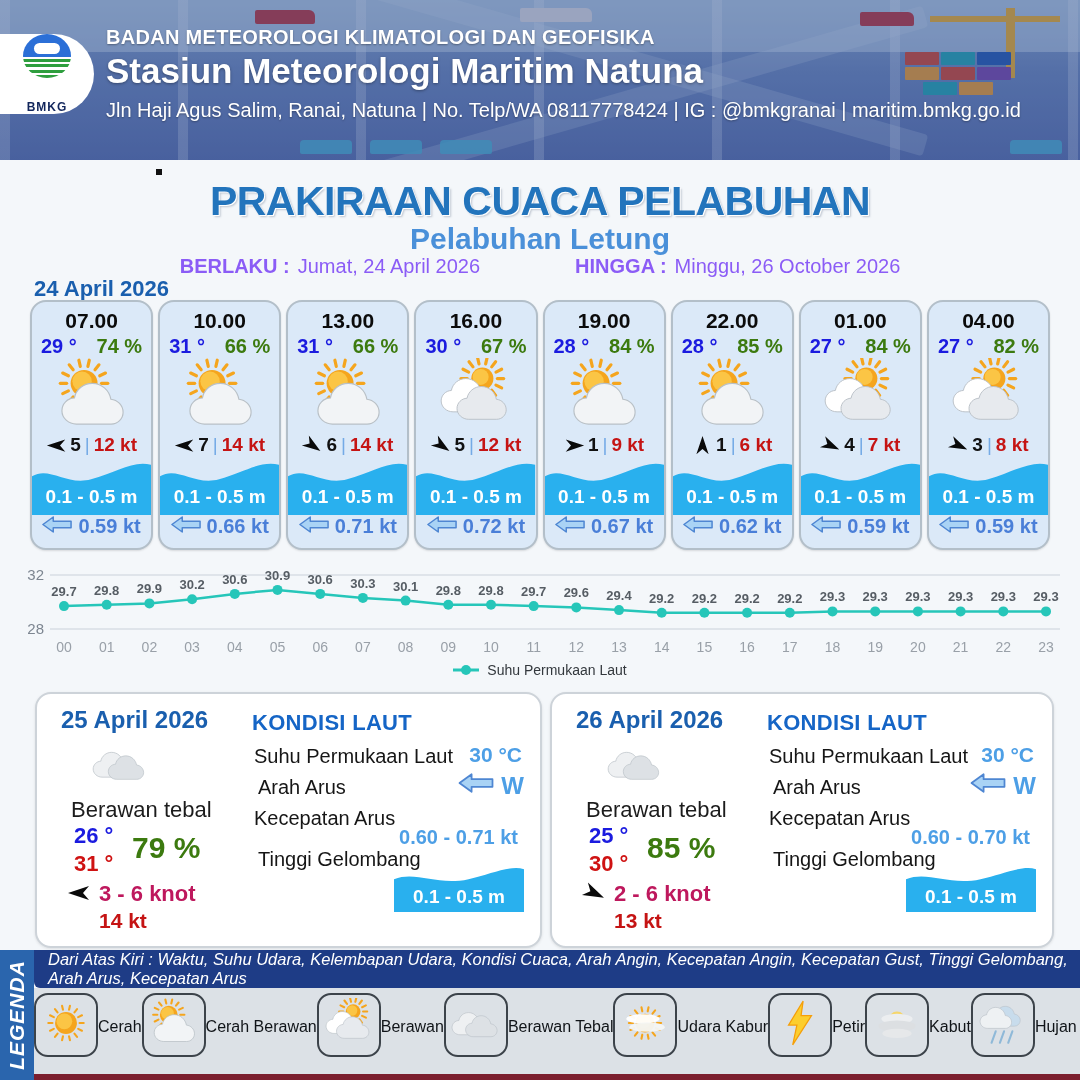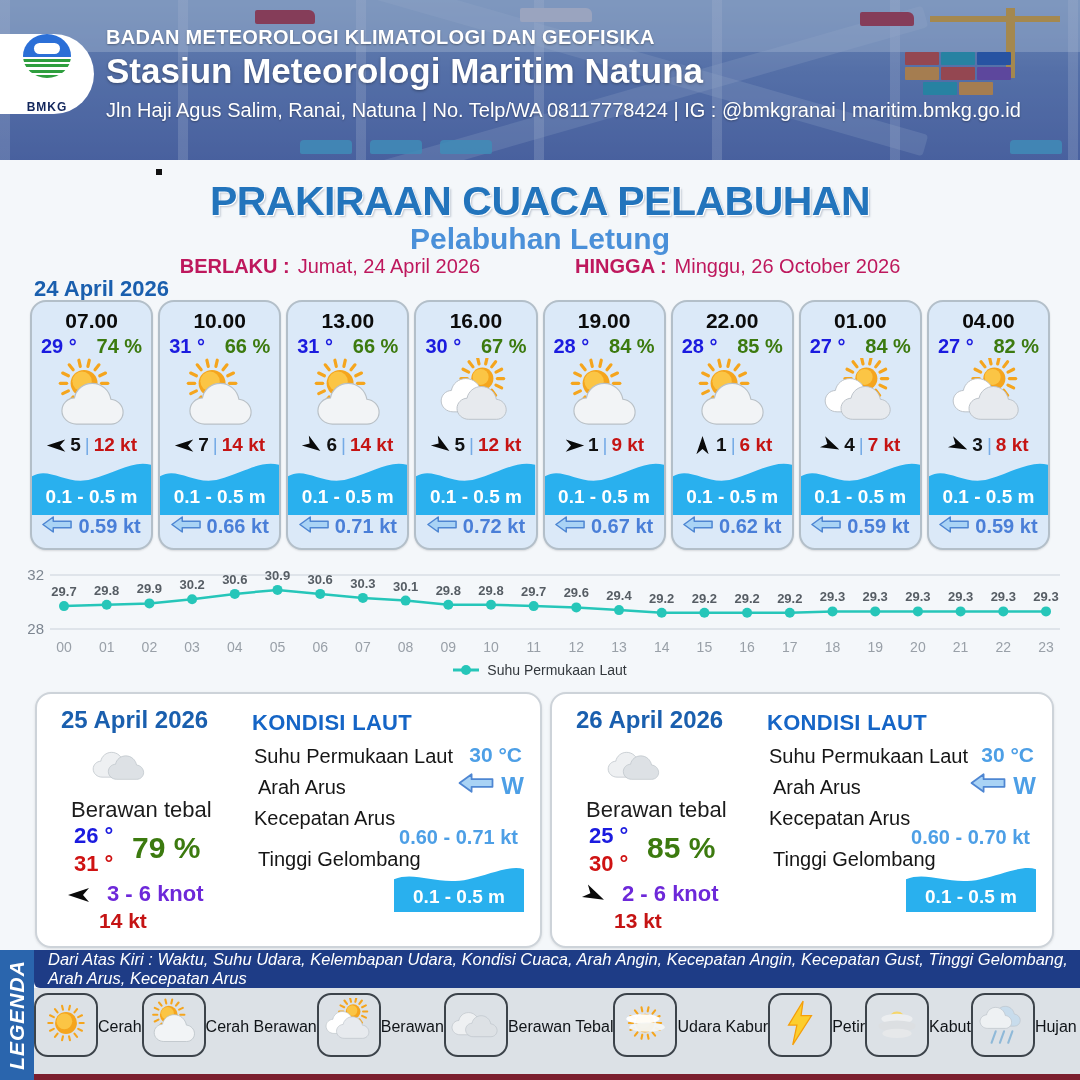--- a/index.html
+++ b/index.html
@@ -36,21 +36,21 @@
 
   .stray-dot{position:absolute;left:156px;top:169px;width:6px;height:6px;background:#111;}
 
   
   .title-main{position:absolute;left:0;top:178px;width:100%;text-align:center;
        font-size:41px;font-weight:900;color:#2274bc;letter-spacing:-.5px;
        text-shadow:1px 1px 0 #fff,2px 2px 2px rgba(40,60,90,.25);}
   .title-port{position:absolute;left:0;top:222px;width:100%;text-align:center;
        font-size:30px;font-weight:bold;color:#4a90d9;}
   .valid-row{position:absolute;left:0;top:255px;width:100%;display:flex;justify-content:center;gap:95px;
-       font-size:20px;color:#be185d;}
+       font-size:20px;color:#8b5cf6;}
   .valid-row b{font-weight:bold;margin-right:8px;}
 
   
   .day1-date{position:absolute;left:34px;top:276px;font-size:22px;font-weight:bold;color:#1a5fae;}
   .cards-row{position:absolute;left:30px;top:300px;width:1020px;height:250px;display:flex;gap:5px;}
   .fcard{flex:1;background:#dbe9f8;border:2px solid #b3bfc9;border-radius:16px;display:flex;
        flex-direction:column;overflow:hidden;position:relative;box-shadow:0 1px 2px rgba(0,0,0,.12);}
   .fc-time{text-align:center;font-weight:bold;font-size:21px;color:#0b0b0b;padding-top:7px;}
   .fc-th{display:flex;justify-content:space-between;padding:2px 9px 0;font-size:20px;font-weight:bold;}
   .fc-temp{color:#1b1bdf;} .fc-hum{color:#3c7a0f;}
@@ -75,21 +75,21 @@
   
   .scard{position:absolute;top:692px;height:252px;background:#fff;border:2px solid #cdd3d9;
        border-radius:16px;box-shadow:0 1px 3px rgba(0,0,0,.10);}
   .scard>div{position:absolute;}
   .sc-date{left:24px;top:12px;font-size:24px;font-weight:bold;color:#1a5fae;}
   .sc-icon{left:55px;top:42px;}
   .sc-cond{left:34px;top:103px;font-size:22px;color:#1c1c1c;}
   .sc-tmin{left:37px;top:129px;font-size:22px;font-weight:bold;color:#1b1bdf;}
   .sc-tmax{left:37px;top:157px;font-size:22px;font-weight:bold;color:#cf1212;}
   .sc-hum{left:95px;top:137px;font-size:30px;font-weight:bold;color:#3c7a0f;}
-  .sc-wind{left:30px;top:187px;display:flex;gap:16px;align-items:flex-end;font-size:22px;font-weight:bold;color:#6d28d9;}
+  .sc-wind{left:30px;top:187px;display:flex;gap:8px;align-items:flex-start;font-size:22px;font-weight:bold;color:#be185d;}
   .sc-gust{left:62px;top:215px;font-size:21px;font-weight:bold;color:#c51414;}
   .sc-sea{left:215px;top:16px;right:16px;bottom:8px;}
   .sc-sea>*{position:absolute;}
   .sea-head{left:0;top:0;font-size:22px;font-weight:bold;color:#1565c6;letter-spacing:.3px;}
   .sea-lab{font-size:20px;color:#161616;}
   .sea-val{font-size:21px;font-weight:bold;color:#4d9fe6;}
   .l1{left:2px;top:35px;} .v1{right:2px;top:33px;}
   .l2{left:6px;top:66px;} .v2{right:0;top:62px;display:flex;align-items:center;gap:7px;font-size:24px;}
   .l3{left:2px;top:97px;} .v3{right:6px;top:116px;font-size:20px;}
   .l4{left:6px;top:138px;}

